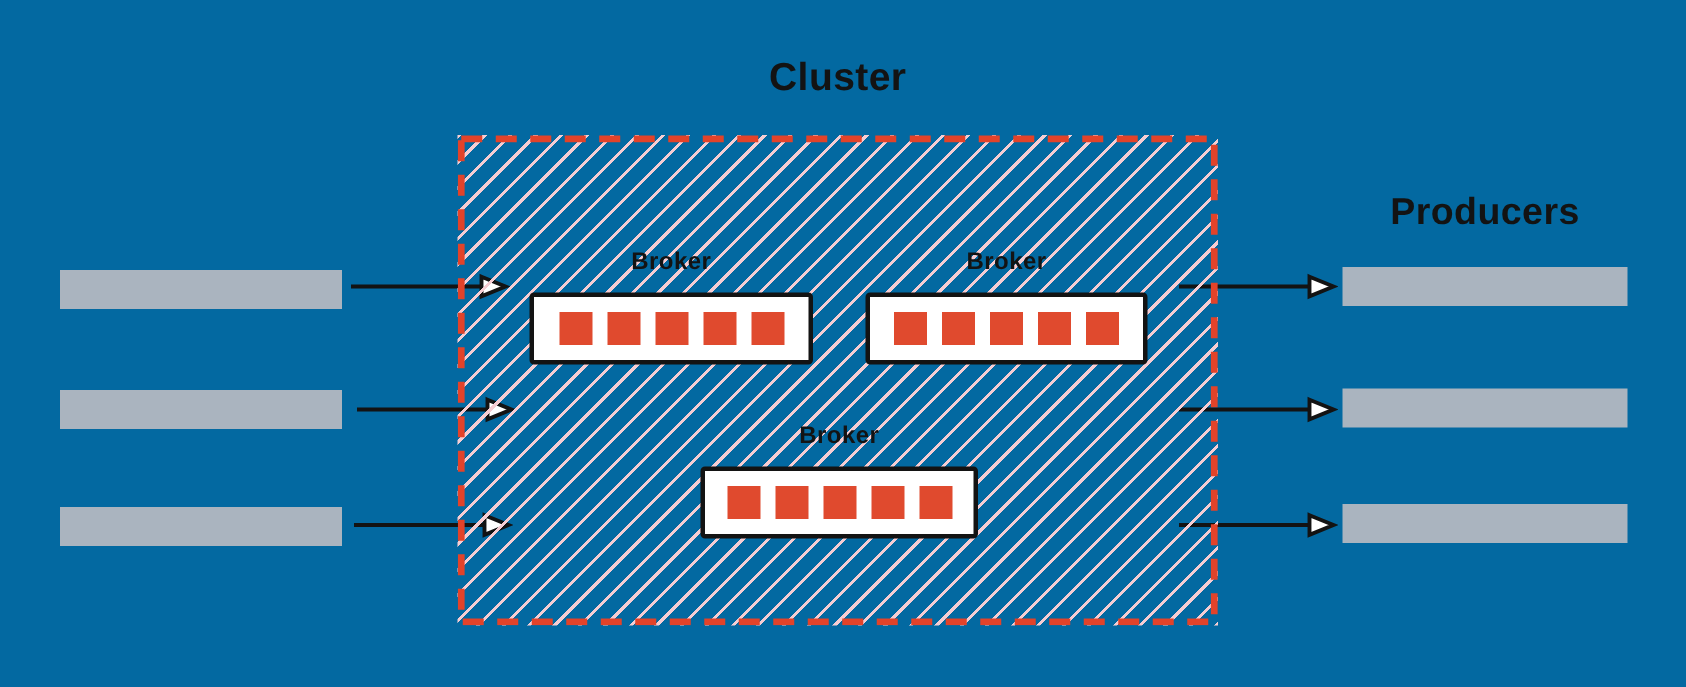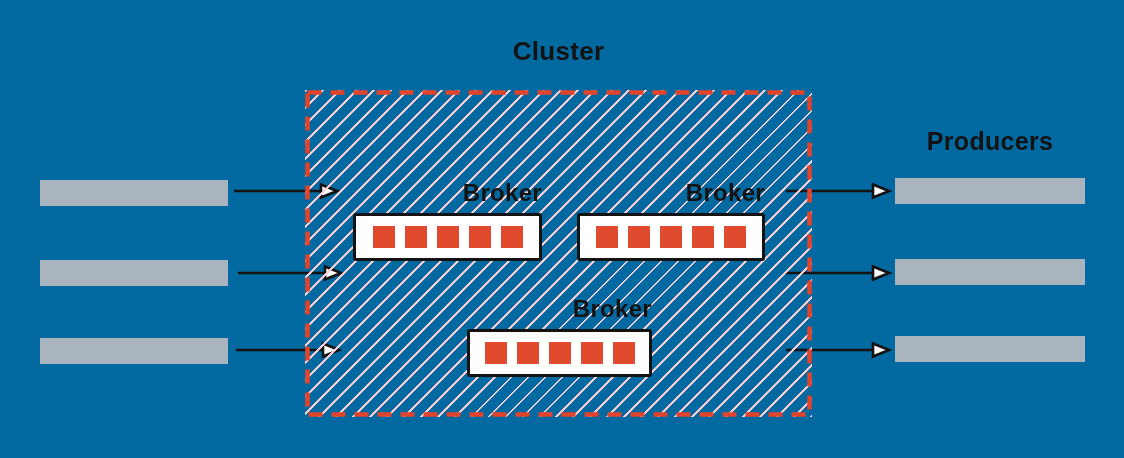--- a/index.html
+++ b/index.html
@@ -93,27 +93,26 @@
   .arrow.r1{left:786px;top:180px;}
   .arrow.r2{left:786px;top:262px;}
   .arrow.r3{left:786px;top:339px;}
 
   
   .broker{position:absolute;}
   .broker.b1{left:353px;top:160px;width:189px;}
   .broker.b2{left:577px;top:160px;width:188px;}
   .broker.b3{left:467px;top:276px;width:185px;}
   .broker-label{
-    text-align:right;
-    font-size:24px;
+    text-align:center;
+    font-size:16px;
     font-weight:600;
     letter-spacing:.3px;
     line-height:30px;
     color:var(--ink,#131313);
-    margin-top:18px;
   }
   .broker-box{
     margin-top:5px;
     height:48px;
     background:#ffffff;
     border:3px solid var(--ink,#131313);
     border-radius:3px;
   }
   .partitions{
     display:flex;

